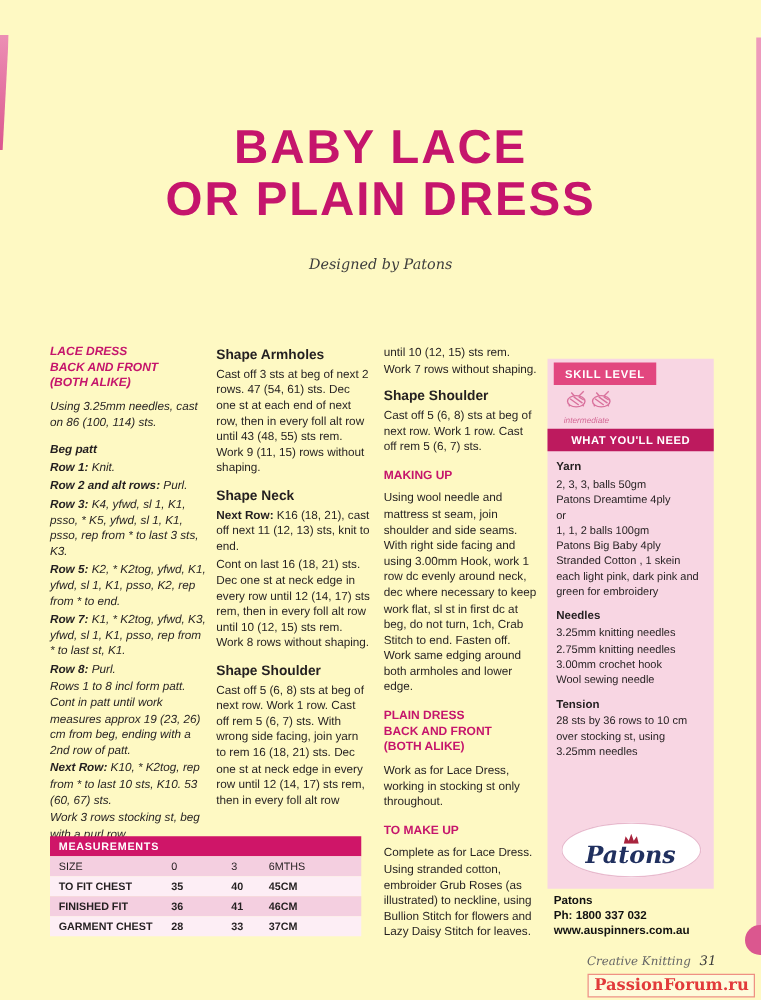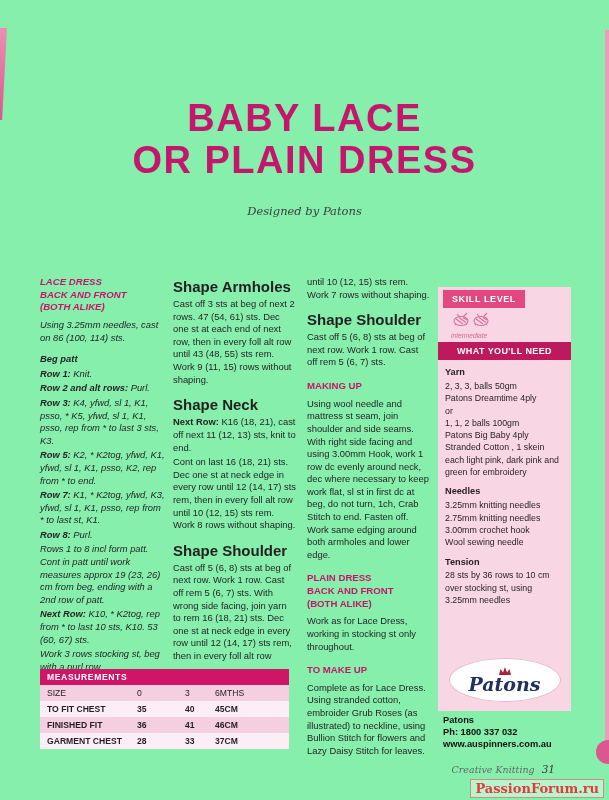--- a/index.html
+++ b/index.html
@@ -1,18 +1,18 @@
 <!DOCTYPE html>
 <html><head>
 <meta charset="utf-8">
 <style>
   * { margin:0; padding:0; box-sizing:border-box; }
   html,body { background:#ffffff; }
   body { width:609px; height:800px; font-family:"Liberation Sans", sans-serif; }
-  .page { position:relative; width:609px; height:800px; background:#86efac; overflow:hidden;padding-left:16px; }
+  .page { position:relative; width:609px; height:800px; background:#fef9c3; overflow:hidden;padding-left:16px; }
 
   
   .edge-left { position:absolute; left:0; top:28px; width:7px; height:92px;
     background:linear-gradient(#ec8fb4,#db578f); clip-path:polygon(0 0,100% 0,30% 100%,0 100%); }
   .edge-right { position:absolute; right:0; top:30px; width:4px; height:714px; background:#ee9abc; }
   .edge-curl { position:absolute; right:0; top:740px; width:13px; height:24px; background:#db578f;
     border-radius:12px 0 0 12px; }
 
   
   .title { position:absolute; top:98px; left:0; width:100%; text-align:center;
@@ -22,21 +22,21 @@
     font-family:"DejaVu Serif", serif; font-style:italic; font-size:11.5px; color:#3c3c3c; }
 
   
   .col { position:absolute; top:276px; font-size:9.4px; line-height:1.34; color:#231f20; }
   .col1 { left:40px;  width:127px;font-style:italic; }
   .col2 { left:173px; width:123px; }
   .col3 { left:307px; width:124px; }
   .pink-h { color:#c5156c; font-weight:700; font-size:9.6px; line-height:1.32;
     white-space:pre-line; margin:0 0 5px; }
   .mt12 { margin-top:11px; }
-  .sub-h { font-size:15px; font-weight:700; color:#231f20; margin:9px 0 1px; }
+  .sub-h { font-size:11px; font-weight:700; color:#231f20; margin:9px 0 1px; }
   .sub-h.first { margin-top:1px; }
   .para { margin:0 0 2px; }
   .gap-top { margin-top:9px; }
   .bold { font-weight:700; }
   .row b { font-weight:700; }
 
   
   .meas { position:absolute; left:40px; top:669px; width:249px; font-size:8.6px; color:#231f20; }
   .meas-title { background:#cf1568; color:#fff; font-weight:700; letter-spacing:.6px;
     padding:3px 7px; font-size:8.6px; }
@@ -63,21 +63,21 @@
     display:flex; flex-direction:column; align-items:center; justify-content:center;
     box-shadow:0 0 0 1px #e8b9cd inset; }
   .logo-text { font-family:"DejaVu Serif", serif; font-style:italic; font-weight:700;
     font-size:19px; color:#20305f; line-height:1; }
 
   
   .contact { position:absolute; left:443px; top:714px; font-size:9.3px; font-weight:700;
     line-height:1.3; color:#111; }
 
   
-  .footer { position:absolute; right:54px; top:763px; font-family:"DejaVu Serif", serif;
+  .footer { position:absolute; right:36px; top:763px; font-family:"DejaVu Serif", serif;
     font-style:italic; font-size:9.5px; color:#666; }
   .footer .pageno { font-size:10.5px; color:#3a3a3a; margin-left:7px; }
 
   
   .watermark { position:absolute; right:5px; bottom:2px; color:#e23b3b;
     font-family:"DejaVu Serif", serif; font-weight:700; font-size:13px;
     border:1px solid rgba(226,59,59,.55); padding:1px 4px; background:rgba(255,255,255,.4); }
 </style>
 </head>
 <body>

